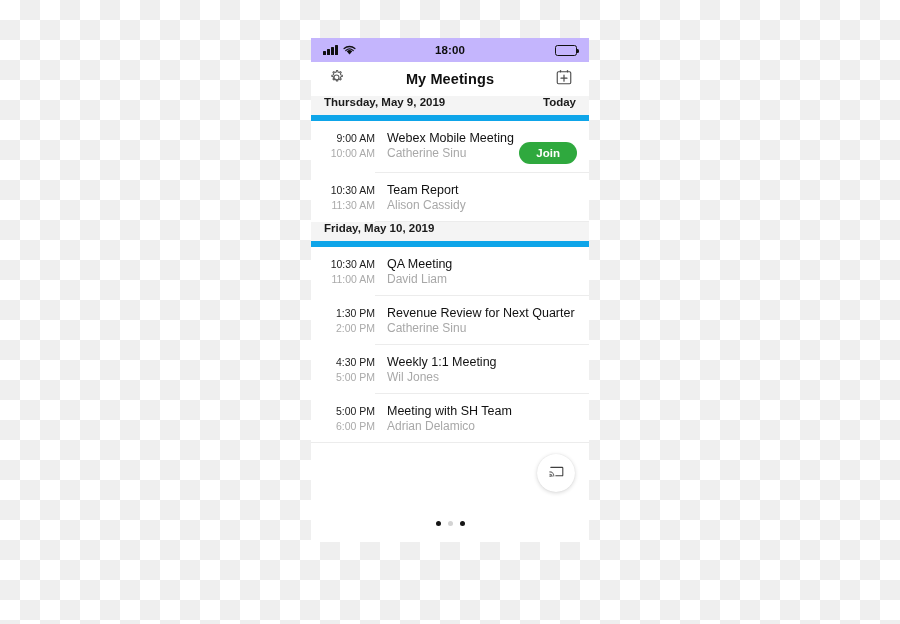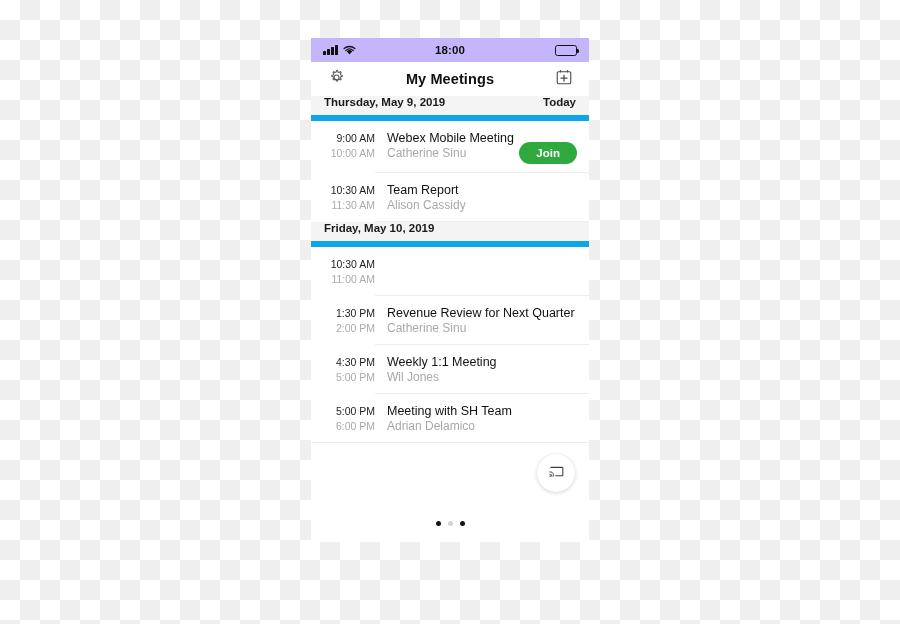--- a/index.html
+++ b/index.html
@@ -338,20 +338,24 @@
     <div class="day-header">
       <span class="dh-date">Friday, May 10, 2019</span>
       <span class="dh-today"></span>
     </div>
 
     <div class="meeting">
       <div class="times">
         <span class="t-start">10:30 AM</span>
         <span class="t-end">11:00 AM</span>
       </div>
+      <div class="details">
+        <div class="m-title">QA Meeting</div>
+        <div class="m-host">David Liam</div>
+      </div>
     </div>
 
     <div class="meeting">
       <div class="times">
         <span class="t-start">1:30 PM</span>
         <span class="t-end">2:00 PM</span>
       </div>
       <div class="details">
         <div class="m-title">Revenue Review for Next Quarter</div>
         <div class="m-host">Catherine Sinu</div>

